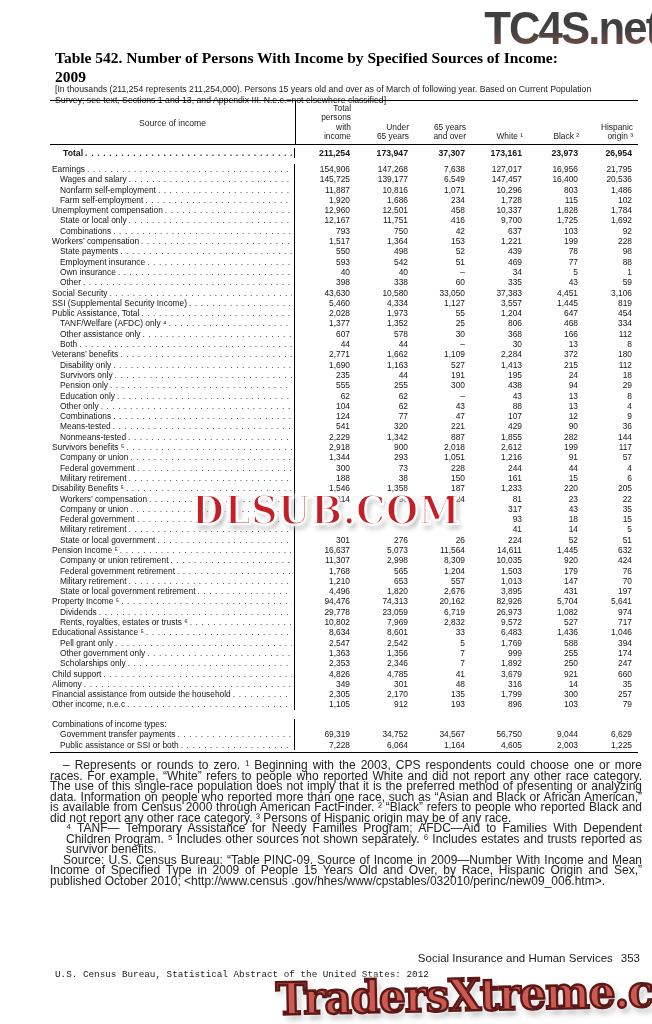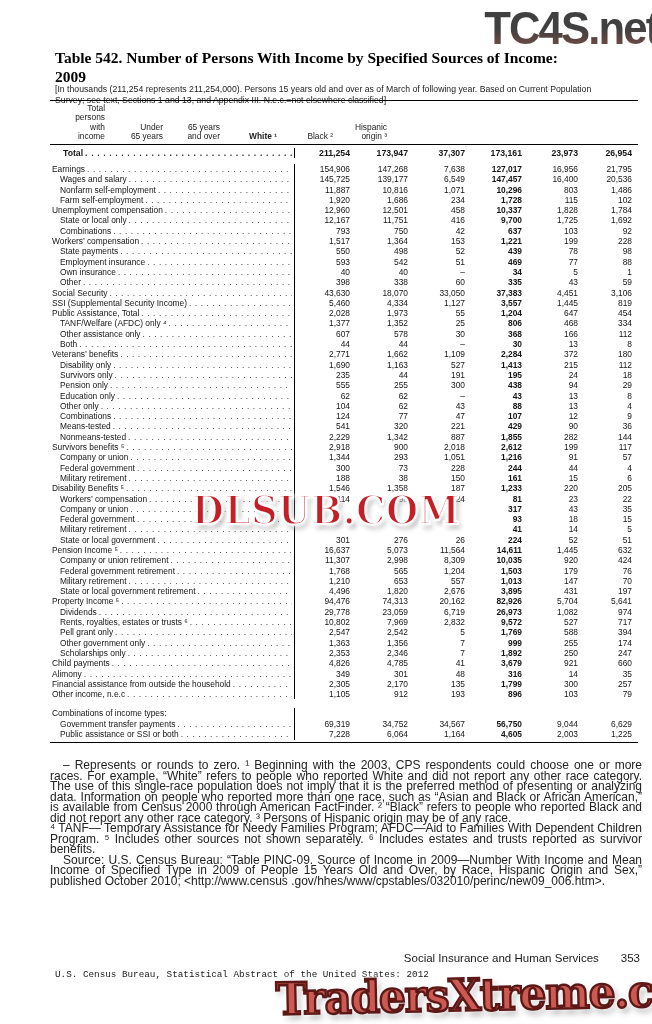--- a/index.html
+++ b/index.html
@@ -31,21 +31,21 @@
     border-top:1.6px solid #000;border-bottom:1px solid #000;
     font-size:8.4px;
   }
   .thead{display:flex;border-bottom:1px solid #000;height:43px;}
   .th-label{
     width:245px;border-right:1px solid #000;display:flex;
     align-items:center;justify-content:center;font-size:8.6px;color:#222;
   }
   .th-cols{display:flex;align-items:flex-end;}
   .th{white-space:pre-line;text-align:right;line-height:9.6px;padding-bottom:2px;color:#222;}
-  .c0{width:55px;}.c1{width:58px;}.c2{width:57px;}.c3{width:57px;font-weight:bold;}.c4{width:56px;text-align:right;}.c5{width:59px;padding-right:5px;box-sizing:border-box;}
+  .c0{width:55px;}.c1{width:58px;}.c2{width:57px;}.c3{width:57px;}.c4{width:56px;text-align:right;}.c5{width:59px;padding-right:5px;box-sizing:border-box;}
   .tbody{padding-bottom:2px;}
   .tr{display:flex;line-height:10.3px;height:10.3px;align-items:baseline;}
   .tr.total-row{height:16px;padding-top:3px;font-weight:bold;font-size:8.7px;}
   .tr.spacer{height:9px;}
   .tr.section{height:10.6px;}
   .td-label{
     width:245px;border-right:1px solid #000;display:flex;overflow:hidden;
     align-items:baseline;box-sizing:border-box;
   }
   .ind0 .td-label{padding-left:2px;}
@@ -66,26 +66,26 @@
     color:#c41f26;
     -webkit-text-stroke:2px #ffffff;
     text-shadow:0 0 3px #fff,0 0 5px #fff,0 0 7px #fff,3px 4px 5px rgba(60,60,60,0.45);
     transform:scaleY(1.08);
   }
   .footnotes{
     position:absolute;left:50px;top:760px;width:592px;
     font-size:12px;line-height:10.5px;color:#222;text-align:justify;
   }
   .footnotes p{margin:0;text-indent:13px;}
-  .footnotes p.flush{text-indent:0;}
+  .footnotes p.flush{text-indent:0;margin-left:16px;}
   .footer-right{
     position:absolute;right:12px;top:952px;z-index:2;
     font-size:11.5px;color:#1a1a1a;
   }
-  .footer-right .pg{margin-left:22px;}
+  .footer-right .pg{margin-left:8px;}
   .footer-left{
     position:absolute;left:55px;top:969px;z-index:2;
     font-size:9.3px;color:#1a1a1a;font-family:Liberation Mono, monospace;
   }
   .wm-bottom{
     position:absolute;left:276px;top:970px;z-index:6;
     font-family:"DejaVu Serif","Liberation Serif",serif;
     font-weight:bold;font-size:42px;letter-spacing:-1px;
     color:#cd5a52;
     -webkit-text-stroke:2.4px #5c1816;
@@ -100,20 +100,21 @@
 
 <div class="title">
   <span style="display:block">Table 542. Number of Persons With Income by Specified Sources of Income:</span>
   <span style="display:block">2009</span>
 </div>
 
 <div class="note">[In thousands (211,254 represents 211,254,000). Persons 15 years old and over as of March of following year. Based on Current Population Survey; see text, Sections 1 and 13, and Appendix III. N.e.c.=not elsewhere classified]</div>
 
 <div class="tbl">
   <div class="thead">
+    <div class="th-label">Source of income</div>
     <div class="th-cols">
         <div class="th c0">Total
 persons
 with
 income</div>
         <div class="th c1">Under
 65 years</div>
         <div class="th c2">65 years
 and over</div>
         <div class="th c3">White ¹</div>
@@ -278,21 +279,21 @@
         <div class="td c3">335</div>
         <div class="td c4">43</div>
         <div class="td c5">59</div>
       </div>
       <div class="tr ind0">
         <div class="td-label">
           <span class="lbl">Social Security</span>
           <span class="leader"></span>
         </div>
         <div class="td c0">43,630</div>
-        <div class="td c1">18,070</div>
+        <div class="td c1">10,580</div>
         <div class="td c2">33,050</div>
         <div class="td c3">37,383</div>
         <div class="td c4">4,451</div>
         <div class="td c5">3,106</div>
       </div>
       <div class="tr ind0">
         <div class="td-label">
           <span class="lbl">SSI (Supplemental Security Income)</span>
           <span class="leader"></span>
         </div>
@@ -668,20 +669,32 @@
           <span class="lbl">Rents, royalties, estates or trusts ⁶</span>
           <span class="leader"></span>
         </div>
         <div class="td c0">10,802</div>
         <div class="td c1">7,969</div>
         <div class="td c2">2,832</div>
         <div class="td c3">9,572</div>
         <div class="td c4">527</div>
         <div class="td c5">717</div>
       </div>
+      <div class="tr ind0">
+        <div class="td-label">
+          <span class="lbl">Educational Assistance ⁵</span>
+          <span class="leader"></span>
+        </div>
+        <div class="td c0">8,634</div>
+        <div class="td c1">8,601</div>
+        <div class="td c2">33</div>
+        <div class="td c3">6,483</div>
+        <div class="td c4">1,436</div>
+        <div class="td c5">1,046</div>
+      </div>
       <div class="tr ind1">
         <div class="td-label">
           <span class="lbl">Pell grant only</span>
           <span class="leader"></span>
         </div>
         <div class="td c0">2,547</div>
         <div class="td c1">2,542</div>
         <div class="td c2">5</div>
         <div class="td c3">1,769</div>
         <div class="td c4">588</div>
@@ -706,21 +719,21 @@
         </div>
         <div class="td c0">2,353</div>
         <div class="td c1">2,346</div>
         <div class="td c2">7</div>
         <div class="td c3">1,892</div>
         <div class="td c4">250</div>
         <div class="td c5">247</div>
       </div>
       <div class="tr ind0">
         <div class="td-label">
-          <span class="lbl">Child payments</span>
+          <span class="lbl">Child support</span>
           <span class="leader"></span>
         </div>
         <div class="td c0">4,826</div>
         <div class="td c1">4,785</div>
         <div class="td c2">41</div>
         <div class="td c3">3,679</div>
         <div class="td c4">921</div>
         <div class="td c5">660</div>
       </div>
       <div class="tr ind0">

